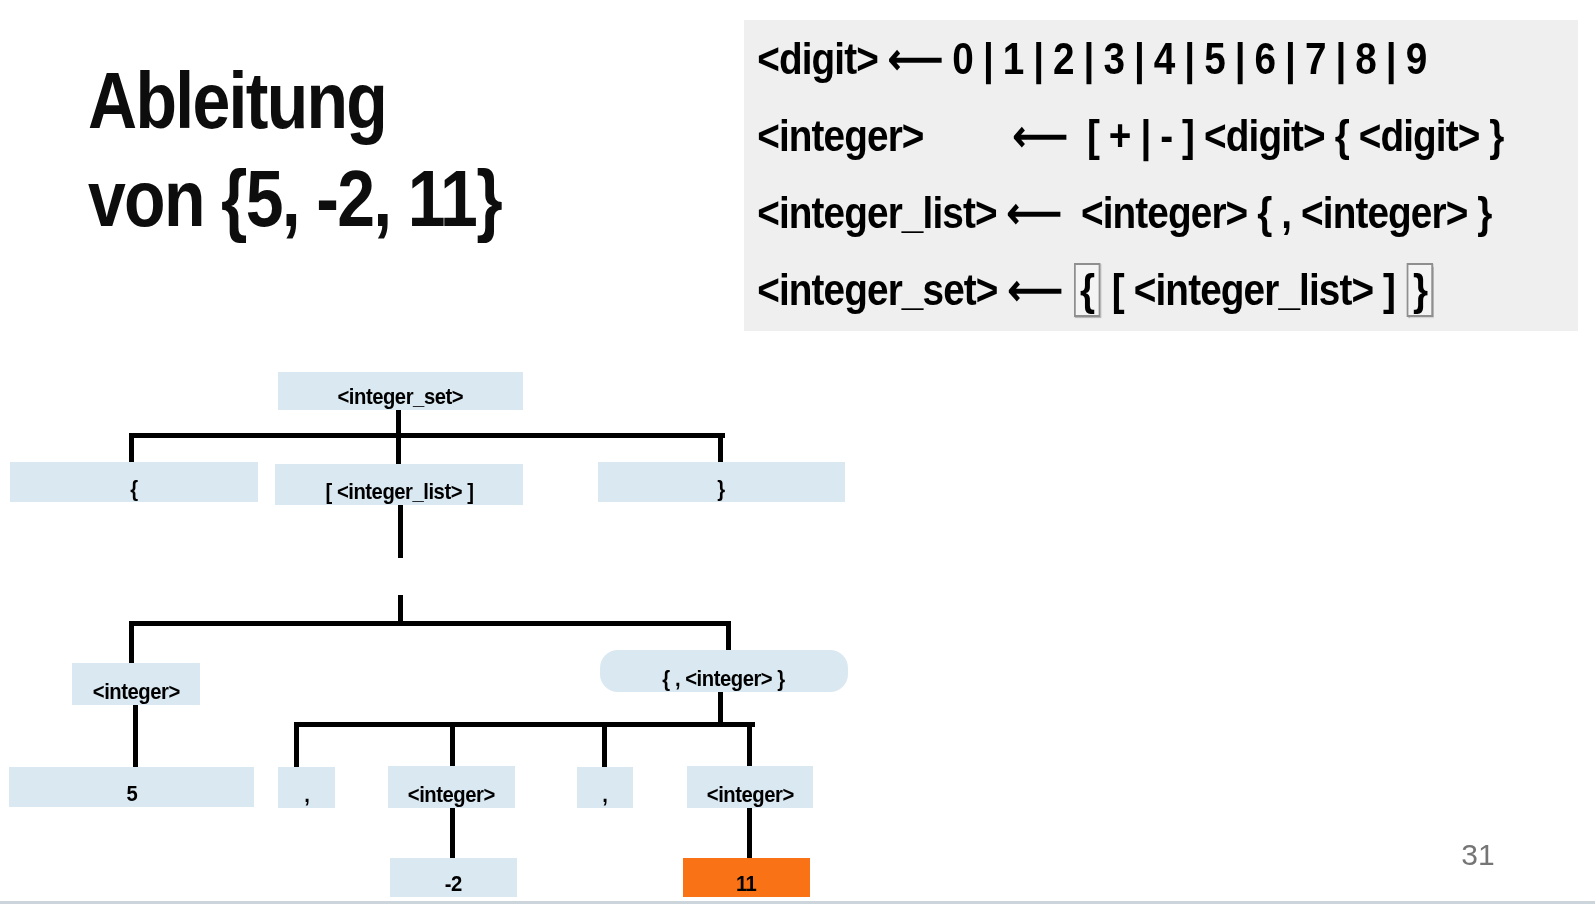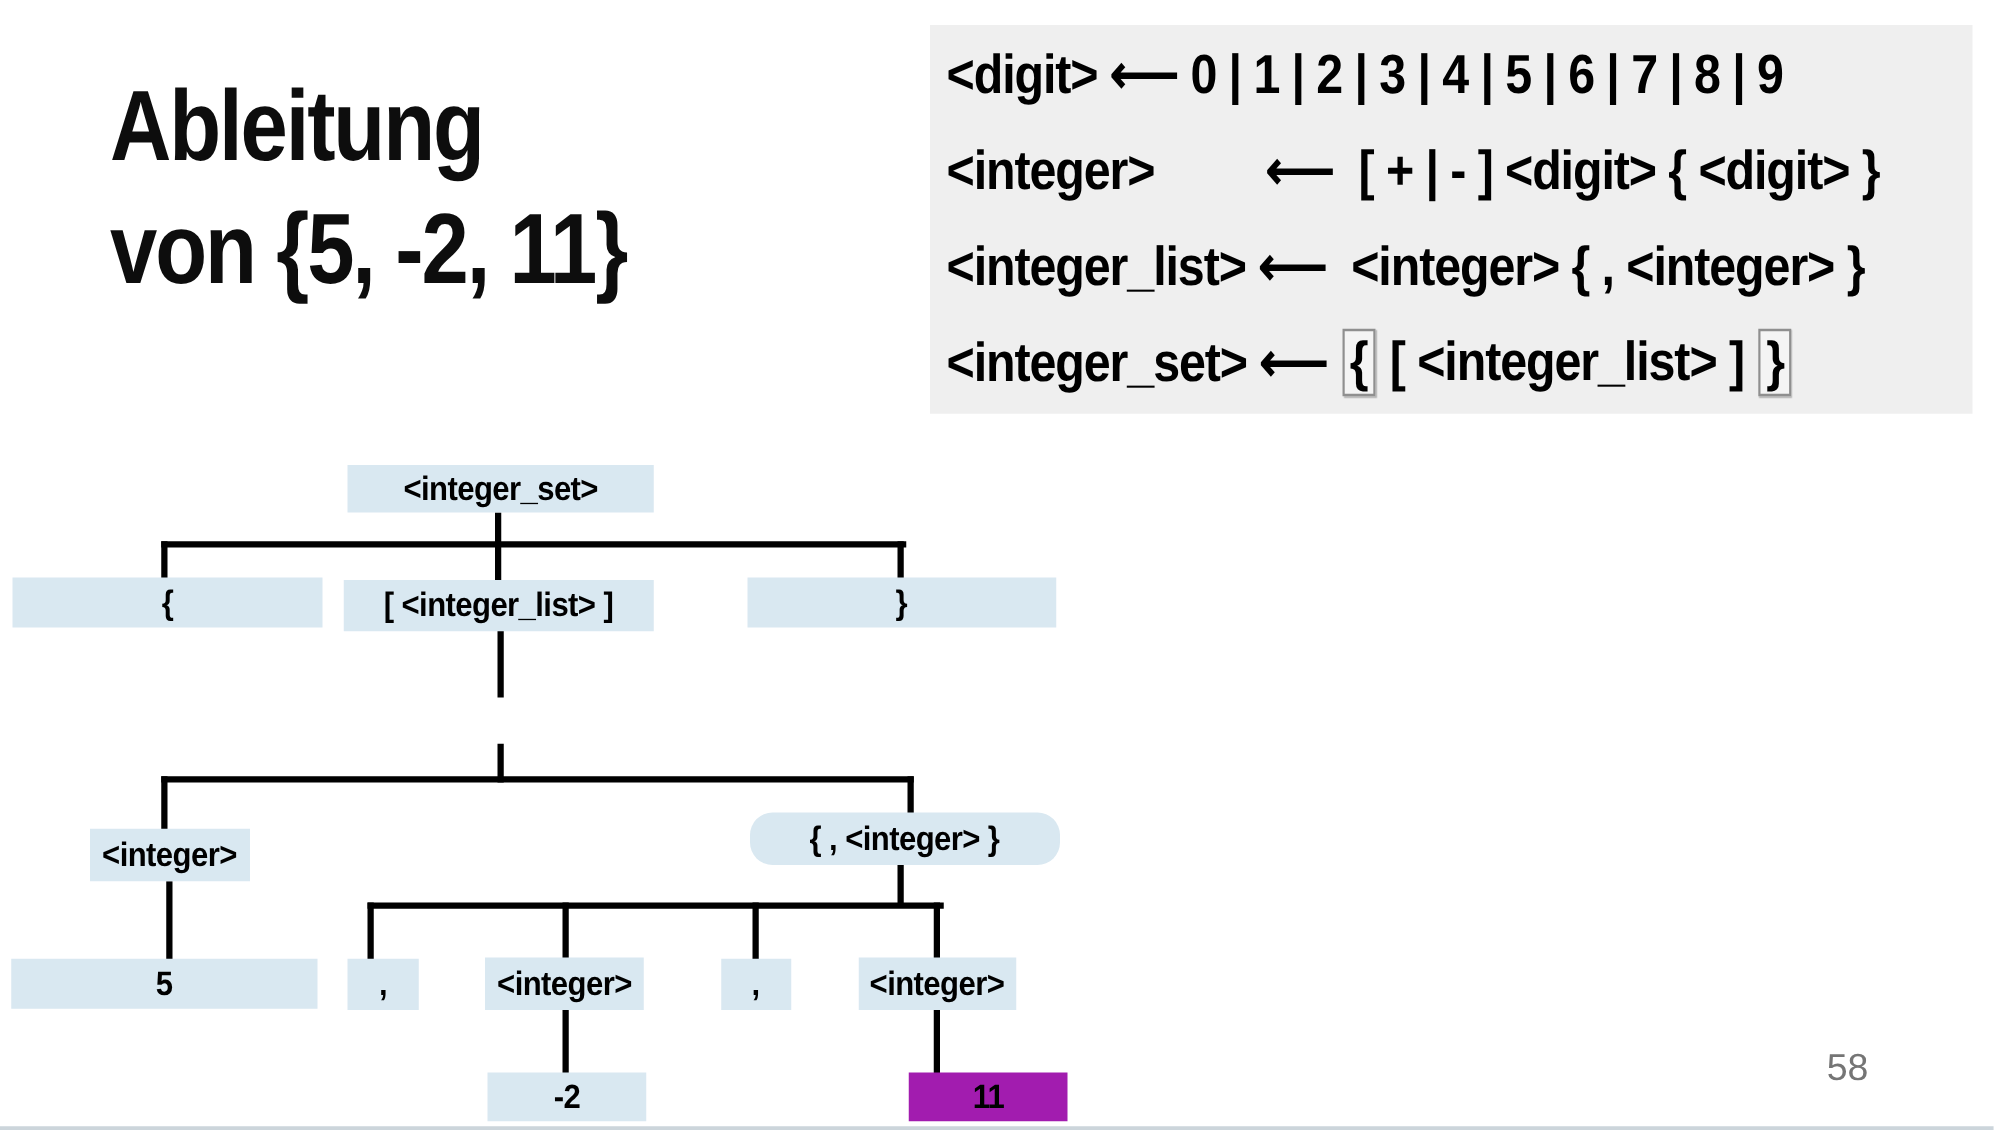--- a/index.html
+++ b/index.html
@@ -29,22 +29,22 @@
   .rule .boxed{
     display:inline-block;border:2px solid #8f8f8f;background:#f4f4f4;
     padding:0 5px;margin:0 2px;line-height:50px;
     box-shadow:1px 1px 1px rgba(0,0,0,0.25);
   }
 
   
   .tree{position:absolute;inset:0;}
   .tedge{position:absolute;background:#000;}
   .tnode{
-    position:absolute;display:flex;align-items:center;justify-content:center;
-    font-size:27px;font-weight:700;letter-spacing:-0.5px;white-space:nowrap;
+    position:absolute;display:flex;align-items:flex-end;justify-content:center;
+    font-size:22px;font-weight:700;letter-spacing:-0.5px;white-space:nowrap;
   }
   .tnode .tlabel{transform:scaleX(0.92);transform-origin:50% 50%;}
 
   
   .pageno{
     position:absolute;left:1448px;top:838px;width:60px;text-align:center;
     font-size:30px;color:#757575;
   }
   .bottom-line{
     position:absolute;left:0;top:901px;width:1595px;height:3px;background:#ccd5db;
@@ -115,22 +115,22 @@
       </div>
       <div class="tnode" style="left: 577px; top: 767px; width: 56px; height: 41px; background: rgb(217, 232, 241);">
         <span class="tlabel">,</span>
       </div>
       <div class="tnode" style="left: 687px; top: 766px; width: 126px; height: 42px; background: rgb(217, 232, 241);">
         <span class="tlabel">&lt;integer&gt;</span>
       </div>
       <div class="tnode" style="left: 390px; top: 858px; width: 127px; height: 39px; background: rgb(217, 232, 241);">
         <span class="tlabel">-2</span>
       </div>
-      <div class="tnode" style="left: 683px; top: 858px; width: 127px; height: 39px; background: #a21caf; margin-left: 44px;">
+      <div class="tnode" style="left: 683px; top: 858px; width: 127px; height: 39px; background: #f97316;">
         <span class="tlabel">11</span>
       </div>
     </div>
 
-  <div class="pageno">58</div>
+  <div class="pageno">31</div>
 
   <div class="bottom-line"></div>
 
 </div>
 
 </body></html>

